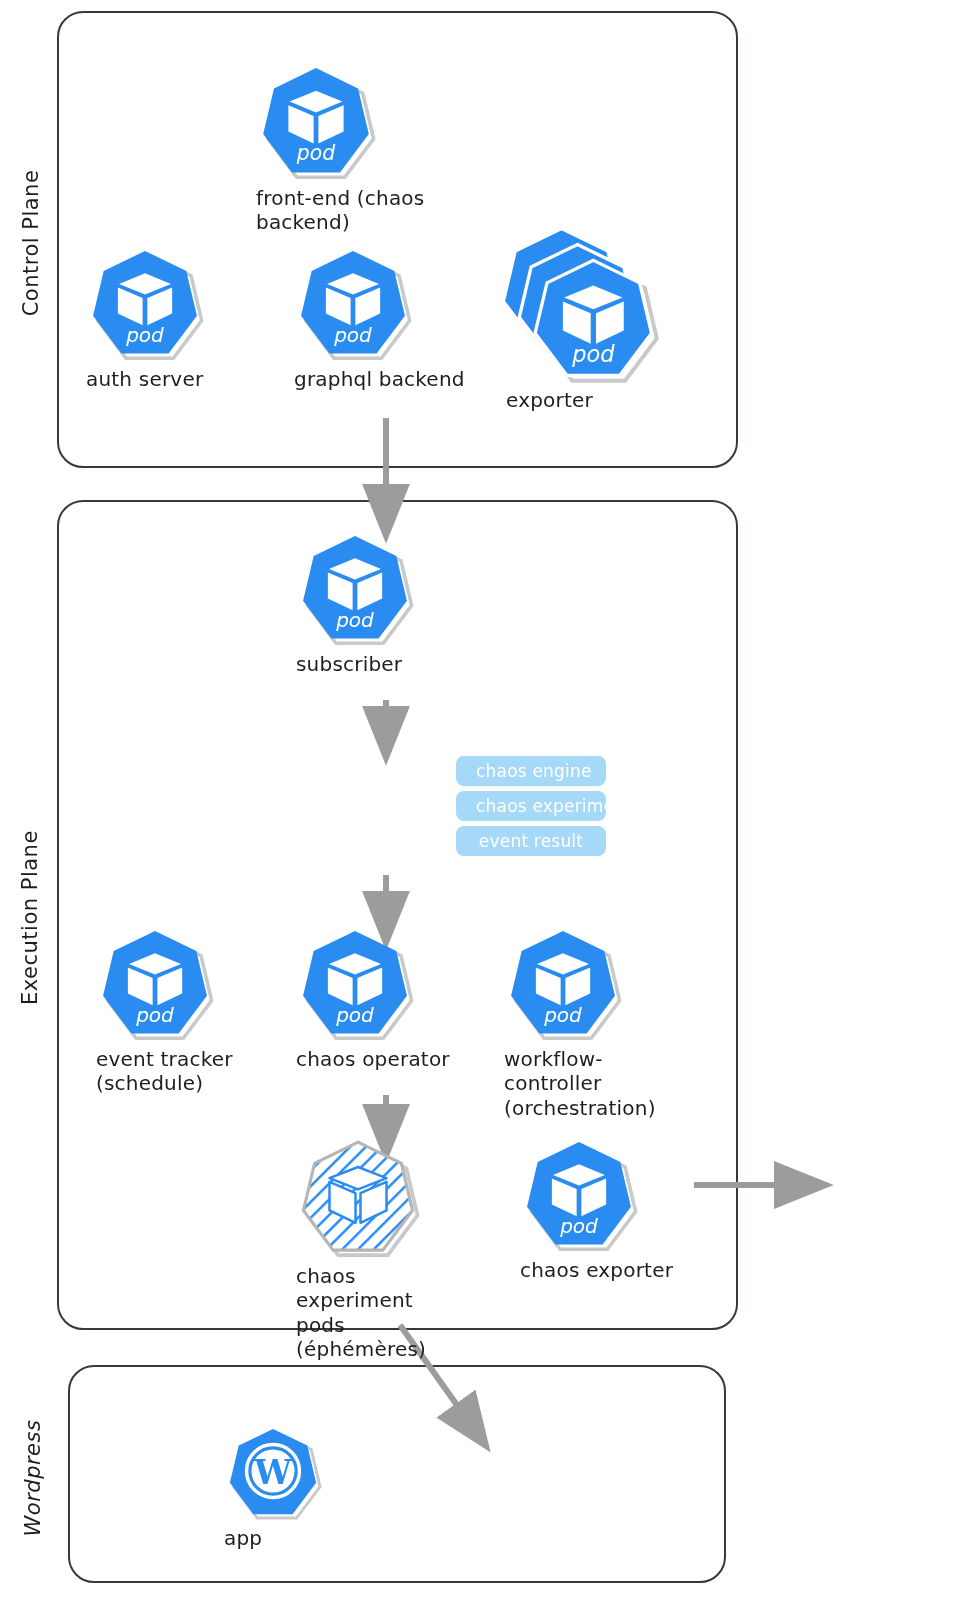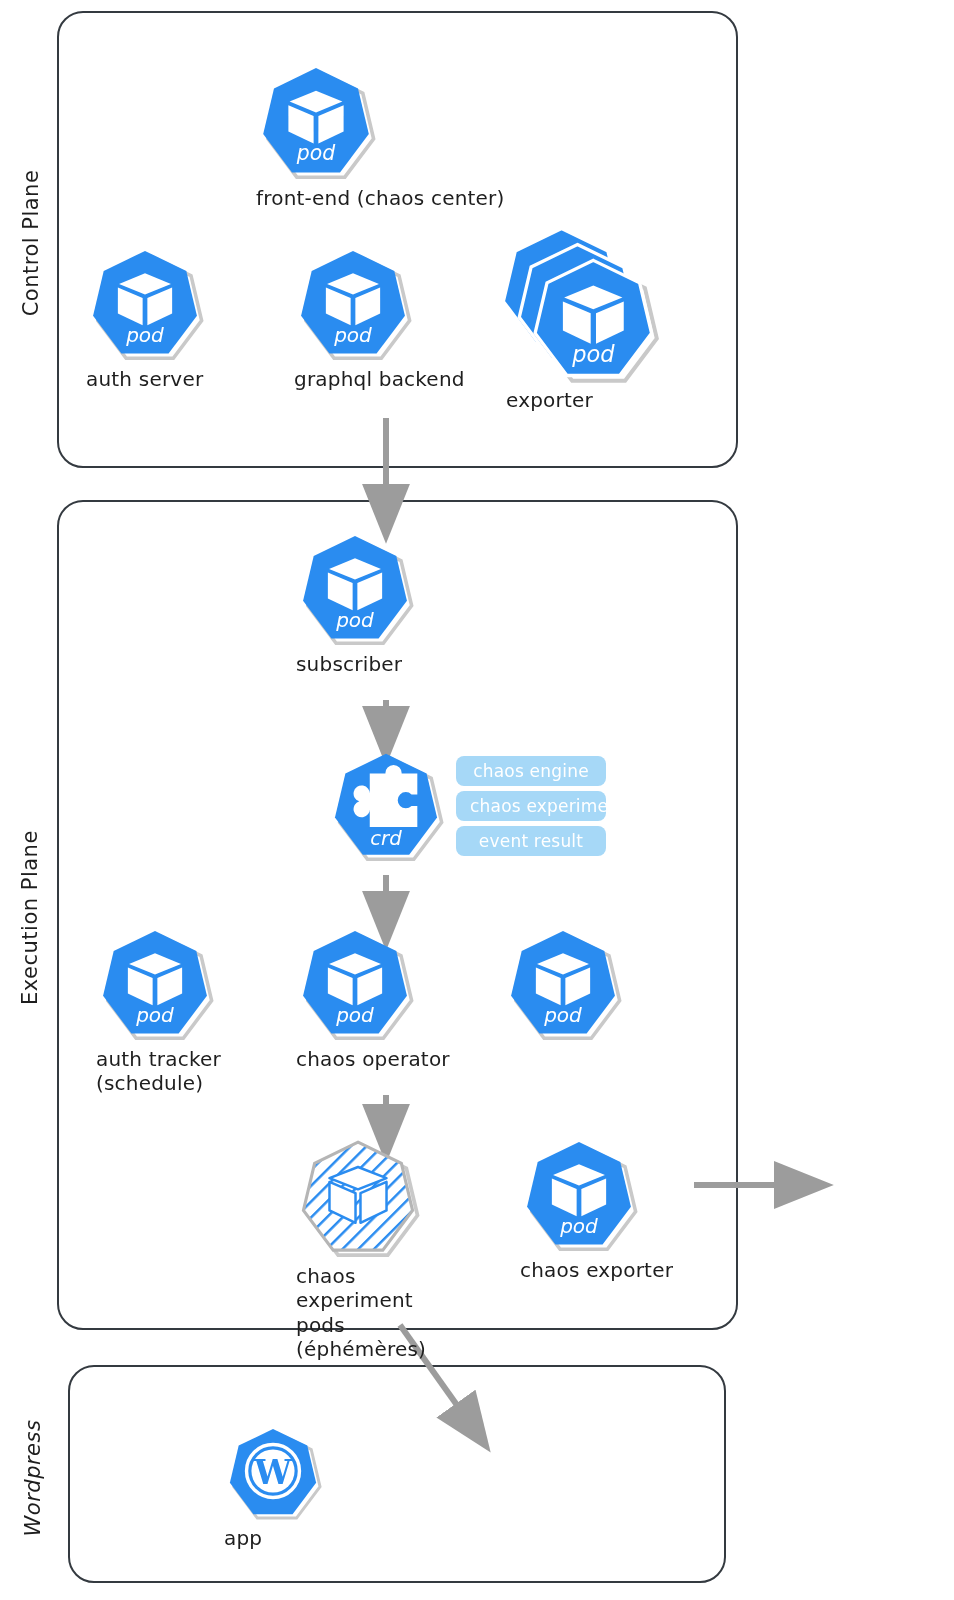--- a/index.html
+++ b/index.html
@@ -48,21 +48,21 @@
   }
   .icon-wrap { position: relative; display: block; margin: 0 auto; }
 
   
   .badge {
     position: absolute;
     background: #a6d8f7;
     color: #ffffff;
     border-radius: 8px;
     font-size: 17px;
-    padding: 5px 14px;
+    padding: 5px 20px;
     text-align: center;
     white-space: nowrap;
     letter-spacing: 0.2px;
   }
 
   
   #arrows {
     position: absolute;
     left: 0; top: 0;
     width: 954px; height: 1600px;
@@ -122,21 +122,21 @@
         <polygon points="50,5 85,22 94,60 70,92 30,92 6,60 15,22" fill="none" stroke="#c9c9c9" stroke-width="3" transform="translate(4,4)"></polygon>
         <polygon points="50,5 85,22 94,60 70,92 30,92 6,60 15,22" fill="#2a8cf0"></polygon>
         <g fill="#ffffff">
           <polygon points="50,24 72,33 50,42 28,33"></polygon>
           <polygon points="27,36 48,45 48,68 27,58"></polygon>
           <polygon points="52,45 73,36 73,58 52,68"></polygon>
         </g>
         <text x="50" y="82" font-family="DejaVu Sans, sans-serif" font-size="17" fill="#ffffff" text-anchor="middle" font-style="italic">pod</text>
       </svg>
     </span>
-    <div class="node-label">front-end (chaos center)</div>
+    <div class="node-label">front-end (chaos backend)</div>
   </div>
 
   <div class="node" style="left:86px; top:245px; width:180px;">
     <span class="icon-wrap">
       <svg width="118" height="118" viewBox="0 0 100 100">
         <polygon points="50,5 85,22 94,60 70,92 30,92 6,60 15,22" fill="none" stroke="#c9c9c9" stroke-width="3" transform="translate(4,4)"></polygon>
         <polygon points="50,5 85,22 94,60 70,92 30,92 6,60 15,22" fill="#2a8cf0"></polygon>
         <g fill="#ffffff">
           <polygon points="50,24 72,33 50,42 28,33"></polygon>
           <polygon points="27,36 48,45 48,68 27,58"></polygon>
@@ -193,51 +193,39 @@
           <polygon points="50,24 72,33 50,42 28,33"></polygon>
           <polygon points="27,36 48,45 48,68 27,58"></polygon>
           <polygon points="52,45 73,36 73,58 52,68"></polygon>
         </g>
         <text x="50" y="82" font-family="DejaVu Sans, sans-serif" font-size="17" fill="#ffffff" text-anchor="middle" font-style="italic">pod</text>
       </svg>
     </span>
     <div class="node-label">subscriber</div>
   </div>
 
-  <div class="node" style="left:328px; top:748px; width:116px;">
-    <span class="icon-wrap">
-      <svg width="116" height="116" viewBox="0 0 100 100">
-        <polygon points="50,5 85,22 94,60 70,92 30,92 6,60 15,22" fill="none" stroke="#c9c9c9" stroke-width="3" transform="translate(4,4)"></polygon>
-        <polygon points="50,5 85,22 94,60 70,92 30,92 6,60 15,22" fill="#2a8cf0"></polygon>
-        <path d="M36,22 L52,22 L52,27 a7,7 0 1,1 9,0 L61,22 L77,22 L77,40 L72,40
-                 a7,7 0 1,0 0,10 L77,50 L77,68 L36,68 L36,52 a7,7 0 1,1 -9,-6
-                 a7,7 0 1,1 9,-6 Z" fill="#ffffff"></path>
-        <text x="50" y="84" font-family="DejaVu Sans, sans-serif" font-size="17" fill="#ffffff" text-anchor="middle" font-style="italic">crd</text>
-      </svg>
-    </span>
-  </div>
 
   <div class="badge" style="left:456px; top:756px; width:150px;">chaos engine</div>
   <div class="badge" style="left:456px; top:791px; width:150px;">chaos experiment</div>
   <div class="badge" style="left:456px; top:826px; width:150px;">event result</div>
 
   <div class="node" style="left:96px; top:925px; width:180px;">
     <span class="icon-wrap">
       <svg width="118" height="118" viewBox="0 0 100 100">
         <polygon points="50,5 85,22 94,60 70,92 30,92 6,60 15,22" fill="none" stroke="#c9c9c9" stroke-width="3" transform="translate(4,4)"></polygon>
         <polygon points="50,5 85,22 94,60 70,92 30,92 6,60 15,22" fill="#2a8cf0"></polygon>
         <g fill="#ffffff">
           <polygon points="50,24 72,33 50,42 28,33"></polygon>
           <polygon points="27,36 48,45 48,68 27,58"></polygon>
           <polygon points="52,45 73,36 73,58 52,68"></polygon>
         </g>
         <text x="50" y="82" font-family="DejaVu Sans, sans-serif" font-size="17" fill="#ffffff" text-anchor="middle" font-style="italic">pod</text>
       </svg>
     </span>
-    <div class="node-label">auth tracker
+    <div class="node-label">event tracker
 (schedule)</div>
   </div>
 
   <div class="node" style="left:296px; top:925px; width:180px;">
     <span class="icon-wrap">
       <svg width="118" height="118" viewBox="0 0 100 100">
         <polygon points="50,5 85,22 94,60 70,92 30,92 6,60 15,22" fill="none" stroke="#c9c9c9" stroke-width="3" transform="translate(4,4)"></polygon>
         <polygon points="50,5 85,22 94,60 70,92 30,92 6,60 15,22" fill="#2a8cf0"></polygon>
         <g fill="#ffffff">
           <polygon points="50,24 72,33 50,42 28,33"></polygon>
@@ -256,20 +244,22 @@
         <polygon points="50,5 85,22 94,60 70,92 30,92 6,60 15,22" fill="none" stroke="#c9c9c9" stroke-width="3" transform="translate(4,4)"></polygon>
         <polygon points="50,5 85,22 94,60 70,92 30,92 6,60 15,22" fill="#2a8cf0"></polygon>
         <g fill="#ffffff">
           <polygon points="50,24 72,33 50,42 28,33"></polygon>
           <polygon points="27,36 48,45 48,68 27,58"></polygon>
           <polygon points="52,45 73,36 73,58 52,68"></polygon>
         </g>
         <text x="50" y="82" font-family="DejaVu Sans, sans-serif" font-size="17" fill="#ffffff" text-anchor="middle" font-style="italic">pod</text>
       </svg>
     </span>
+    <div class="node-label">workflow-controller
+(orchestration)</div>
   </div>
 
   <div class="node" style="left:296px; top:1136px; width:180px;">
     <span class="icon-wrap">
       <svg width="124" height="124" viewBox="0 0 100 100">
         <defs>
           <pattern id="hatch" width="9" height="9" patternTransform="rotate(45)" patternUnits="userSpaceOnUse">
             <line x1="0" y1="0" x2="0" y2="9" stroke="#2a8cf0" stroke-width="4"></line>
           </pattern>
           <clipPath id="hepclip">

